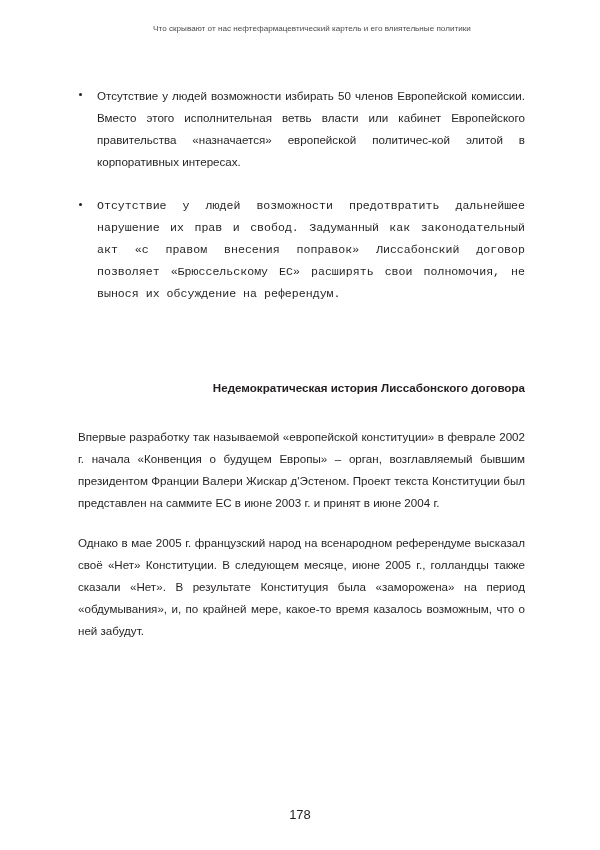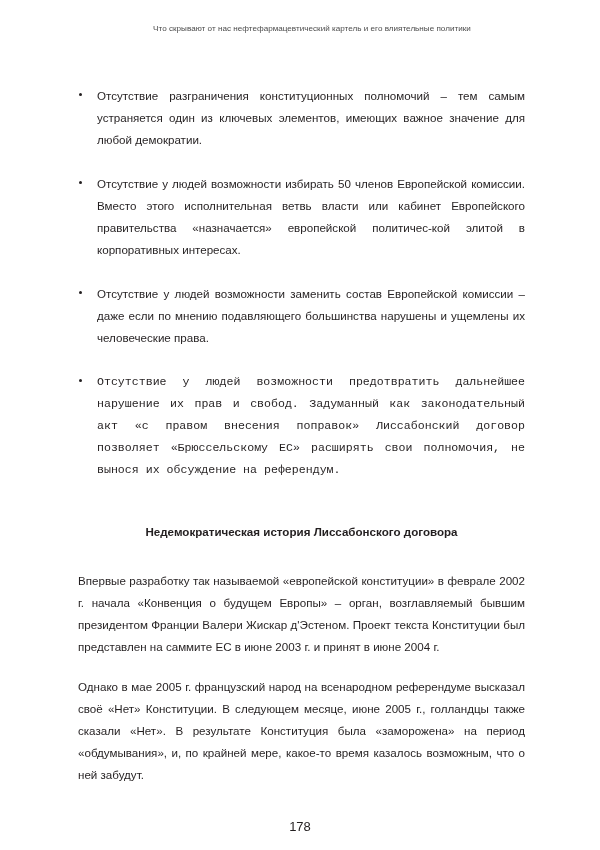--- a/index.html
+++ b/index.html
@@ -75,74 +75,66 @@
     font-size: 11.6px;
     line-height: 22px;
     text-align: justify;
     text-justify: inter-word;
     color: #231f20;
     hyphens: none;
   }
 
   
   .section-heading {
-    margin-top: 40px;
+    margin-top: 72px;
     font-size: 11.6px;
     line-height: 22px;
     font-weight: bold;
     color: #231f20;
-    text-align: center;
+    text-align: right;
   }
 
   
   .body-para {
     margin-top: 18px;
     font-size: 11.6px;
     line-height: 22px;
     text-align: justify;
     text-justify: inter-word;
     color: #231f20;
   }
   .body-para.first {
     margin-top: 27px;
   }
 
   
   .page-number {
     position: absolute;
-    bottom: 15px;
+    bottom: 27px;
     left: 0;
     width: 600px;
     text-align: center;
     font-size: 13px;
     line-height: 16px;
     color: #231f20;
   }
 </style>
 </head>
 <body>
 
 <div class="page">
 
   <div class="running-header">Что скрывают от нас нефтефармацевтический картель и его влиятельные политики</div>
 
   <div class="content">
 
     <ul class="bullets">
       <li>
         <span class="bullet-dot"></span>
-        <span class="bullet-text">Отсутствие разграничения конституционных полномочий – тем самым устраняется один из ключевых элементов, имеющих важное значение для любой демократии.</span>
-      </li>
-      <li>
-        <span class="bullet-dot"></span>
         <span class="bullet-text">Отсутствие у людей возможности избирать 50 членов Европейской комиссии. Вместо этого исполнительная ветвь власти или кабинет Европейского правительства «назначается» европейской политичес-кой элитой в корпоративных интересах.</span>
-      </li>
-      <li>
-        <span class="bullet-dot"></span>
-        <span class="bullet-text">Отсутствие у людей возможности заменить состав Европейской комиссии – даже если по мнению подавляющего большинства нарушены и ущемлены их человеческие права.</span>
       </li>
       <li>
         <span class="bullet-dot"></span>
         <span class="bullet-text">Отсутствие у людей возможности предотвратить дальнейшее нарушение их прав и свобод. Задуманный как законодательный акт «с правом внесения поправок» Лиссабонский договор позволяет «Брюссельскому ЕС» расширять свои полномочия, не вынося их обсуждение на референдум.</span>
       </li>
     </ul>
 
     <h2 class="section-heading">Недемократическая история Лиссабонского договора</h2>
 
     <p class="body-para first">Впервые разработку так называемой «европейской конституции» в феврале 2002 г. начала «Конвенция о будущем Европы» – орган, возглавляемый бывшим президентом Франции Валери Жискар д'Эстеном. Проект текста Конституции был представлен на саммите ЕС в июне 2003 г. и принят в июне 2004 г.</p>

